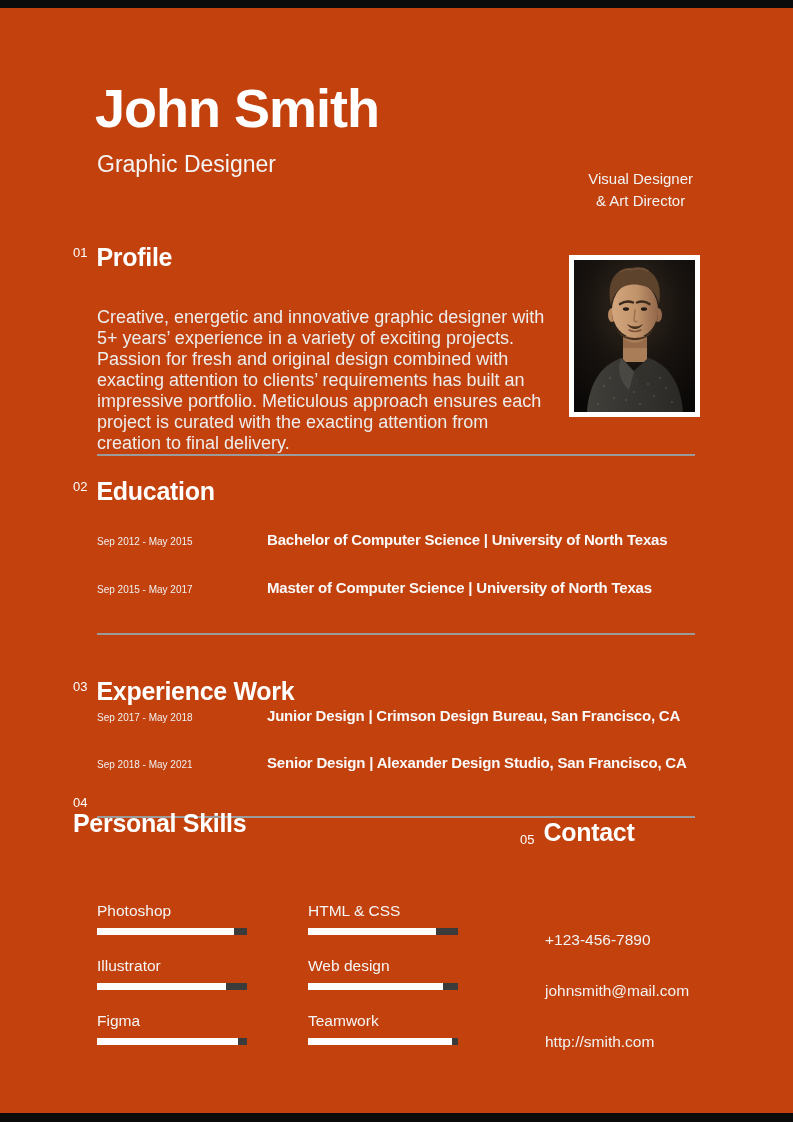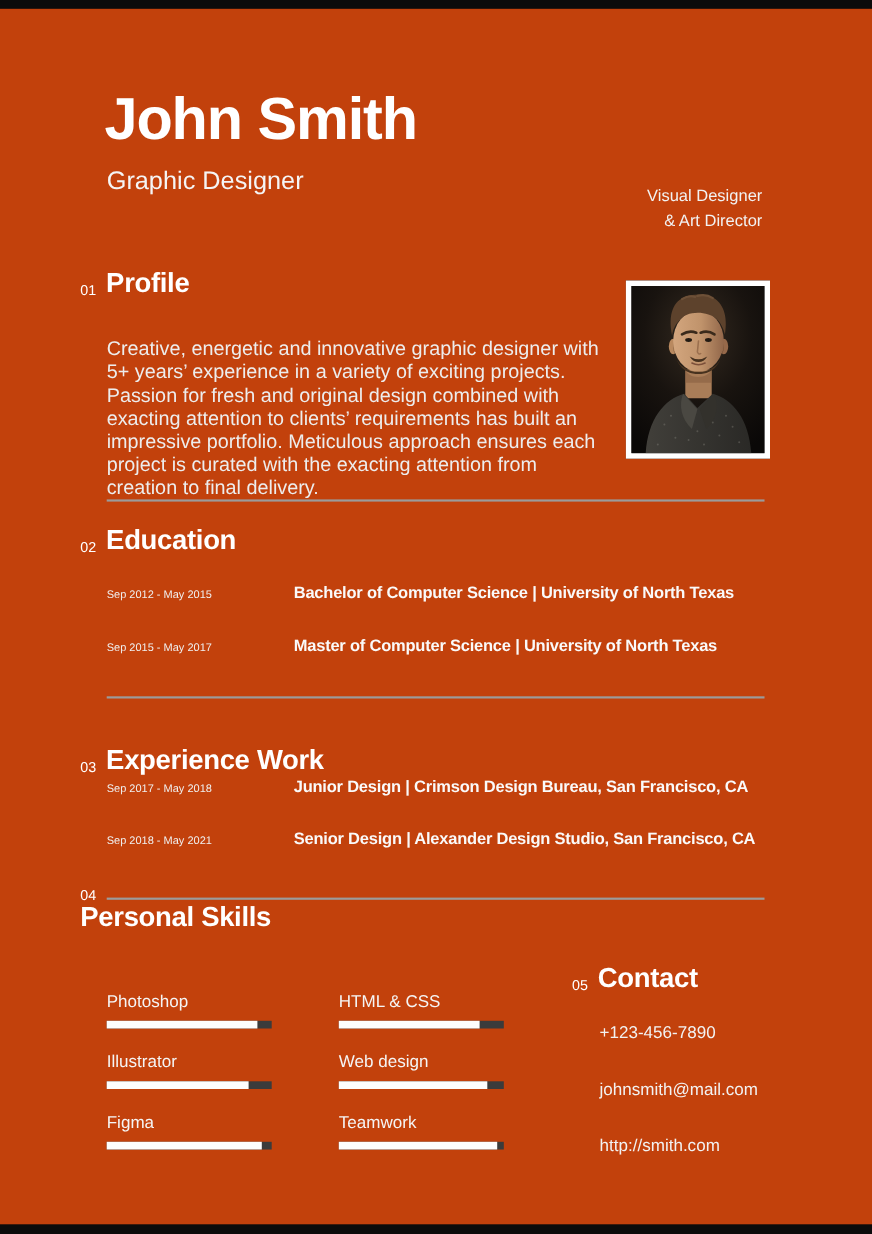--- a/index.html
+++ b/index.html
@@ -22,26 +22,26 @@
     position: absolute; left: 95px; top: 80px;
     font-size: 54px; font-weight: bold; letter-spacing: -1px;
     color: #ffffff; line-height: 1.05; white-space: nowrap;
   }
   .job-title {
     position: absolute; left: 97px; top: 151px;
     font-size: 23px; font-weight: normal; color: #f5f5f5; white-space: nowrap;
   }
   .tagline {
     position: absolute; right: 100px; top: 168px;
-    text-align: right; font-size: 15px; line-height: 21.5px; color: #f2f2f2;
+    text-align: center; font-size: 15px; line-height: 21.5px; color: #f2f2f2;
   }
 
   
   .sec-head { position: absolute; display: flex; align-items: flex-start; }
-  .sec-num { font-size: 13px; font-weight: normal; color: #ffffff; margin-right: 9px; margin-top: 12px; }
+  .sec-num { font-size: 13px; font-weight: normal; color: #ffffff; margin-right: 9px; margin-top: 1px; }
   .sec-title { font-size: 25px; font-weight: bold; letter-spacing: -0.3px; color: #ffffff; margin: 0; line-height: 1.1; }
 
   .profile-body {
     position: absolute; left: 97px; top: 289px; width: 452px;
     font-size: 18px; line-height: 21px; color: #ededed;
   }
 
   .photo-frame {
     position: absolute; left: 569px; top: 255px;
     width: 121px; height: 152px;
@@ -225,21 +225,21 @@
         </div>
     </div>
     <div class="skill-cell">
       <div class="skill-label">Teamwork</div>
       <div class="bar-track">
           <div class="bar-fill" style="width: 96%;"></div>
         </div>
     </div>
   </div>
 
-  <div class="sec-head" style="left:520px; top:876px;">
+  <div class="sec-head" style="left:520px; top:819px;align-items:flex-end;">
     <span class="sec-num">05</span>
     <h2 class="sec-title">Contact</h2>
   </div>
   <div class="contact-list">
     <div class="contact-item">+123-456-7890</div>
     <div class="contact-item">johnsmith@mail.com</div>
     <div class="contact-item">http://smith.com</div>
   </div>
 </div>
 

